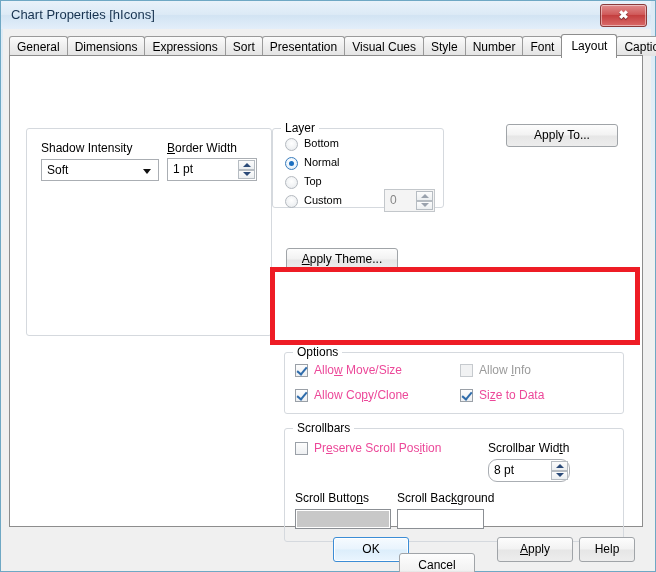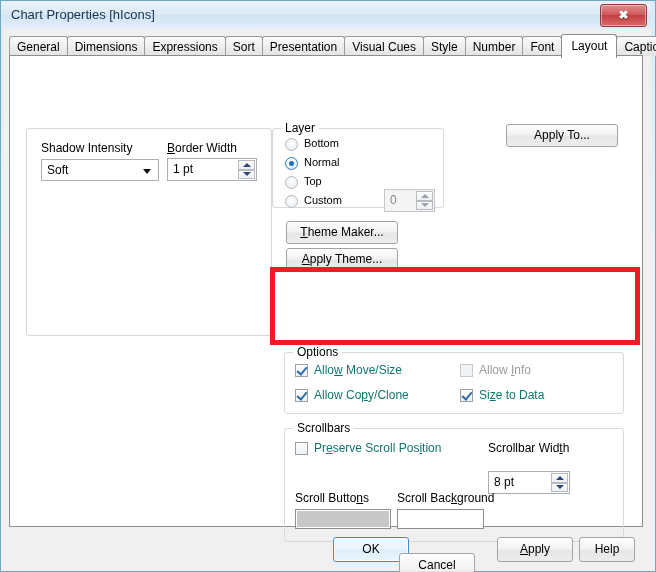--- a/index.html
+++ b/index.html
@@ -290,21 +290,21 @@
   }
   .check.disabled .box {
     border-color: #c6cace;
     background: #f1f2f3;
   }
   .check .ctxt {
     position: absolute;
     left: 19px;
     top: 0;
     font-size: 12px;
-    color: #0f766e;
+    color: #ec4899;
   }
   .check.disabled .ctxt { color: #9b9b9b; }
 
   
   .btn {
     position: absolute;
     box-sizing: border-box;
     height: 23px;
     line-height: 21px;
     text-align: center;
@@ -450,21 +450,20 @@
               </div>
             <div class="sb down">
                 <span class="tri"></span>
               </div>
           </div>
         </div>
       </div>
 
       <div class="btn" style="left:496px; top:68px; width:112px;">Apply To...</div>
 
-      <div class="btn" style="left:276px; top:165px; width:112px;"><u>T</u>heme Maker...</div>
       <div class="btn" style="left:276px; top:192px; width:112px;"><u>A</u>pply Theme...</div>
 
 
       <div class="group" style="left:274px; top:296px; width:340px; height:62px;">
         <div class="legend">Options</div>
 
         <div class="check checked" style="left:10px; top:10px;">
           <span class="box"></span>
           <span class="ctxt">Allo<u>w</u> Move/Size</span>
         </div>
@@ -484,21 +483,21 @@
 
       <div class="group" style="left:274px; top:372px; width:340px; height:114px;">
         <div class="legend">Scrollbars</div>
 
         <div class="check" style="left:10px; top:12px;">
           <span class="box"></span>
           <span class="ctxt">Pr<u>e</u>serve Scroll Pos<u>i</u>tion</span>
         </div>
 
         <div class="lbl" style="left:203px; top:12px;">Scrollbar Wid<u>t</u>h</div>
-        <div class="spin" style="left:203px; top:42px; width:82px;">
+        <div class="spin" style="left:203px; top:30px; width:82px;border-radius:9px;">
           <div class="sval">8 pt</div>
           <div class="spin-btns">
             <div class="sb up">
                 <span class="tri"></span>
               </div>
             <div class="sb down">
                 <span class="tri"></span>
               </div>
           </div>
         </div>

